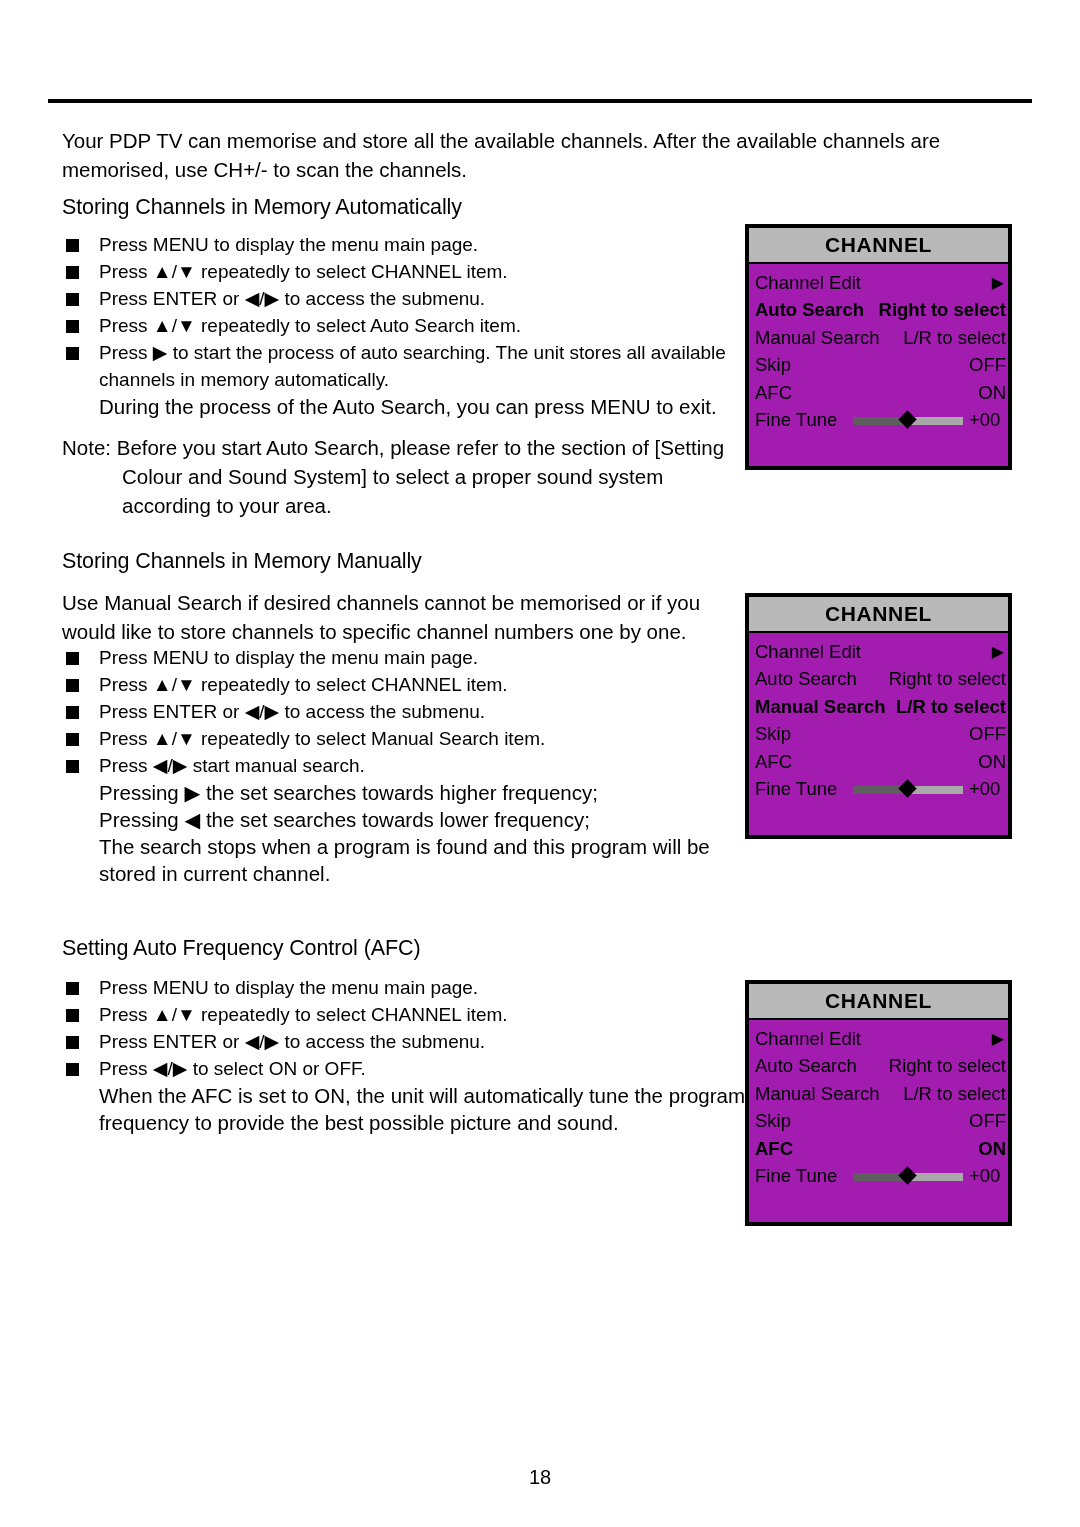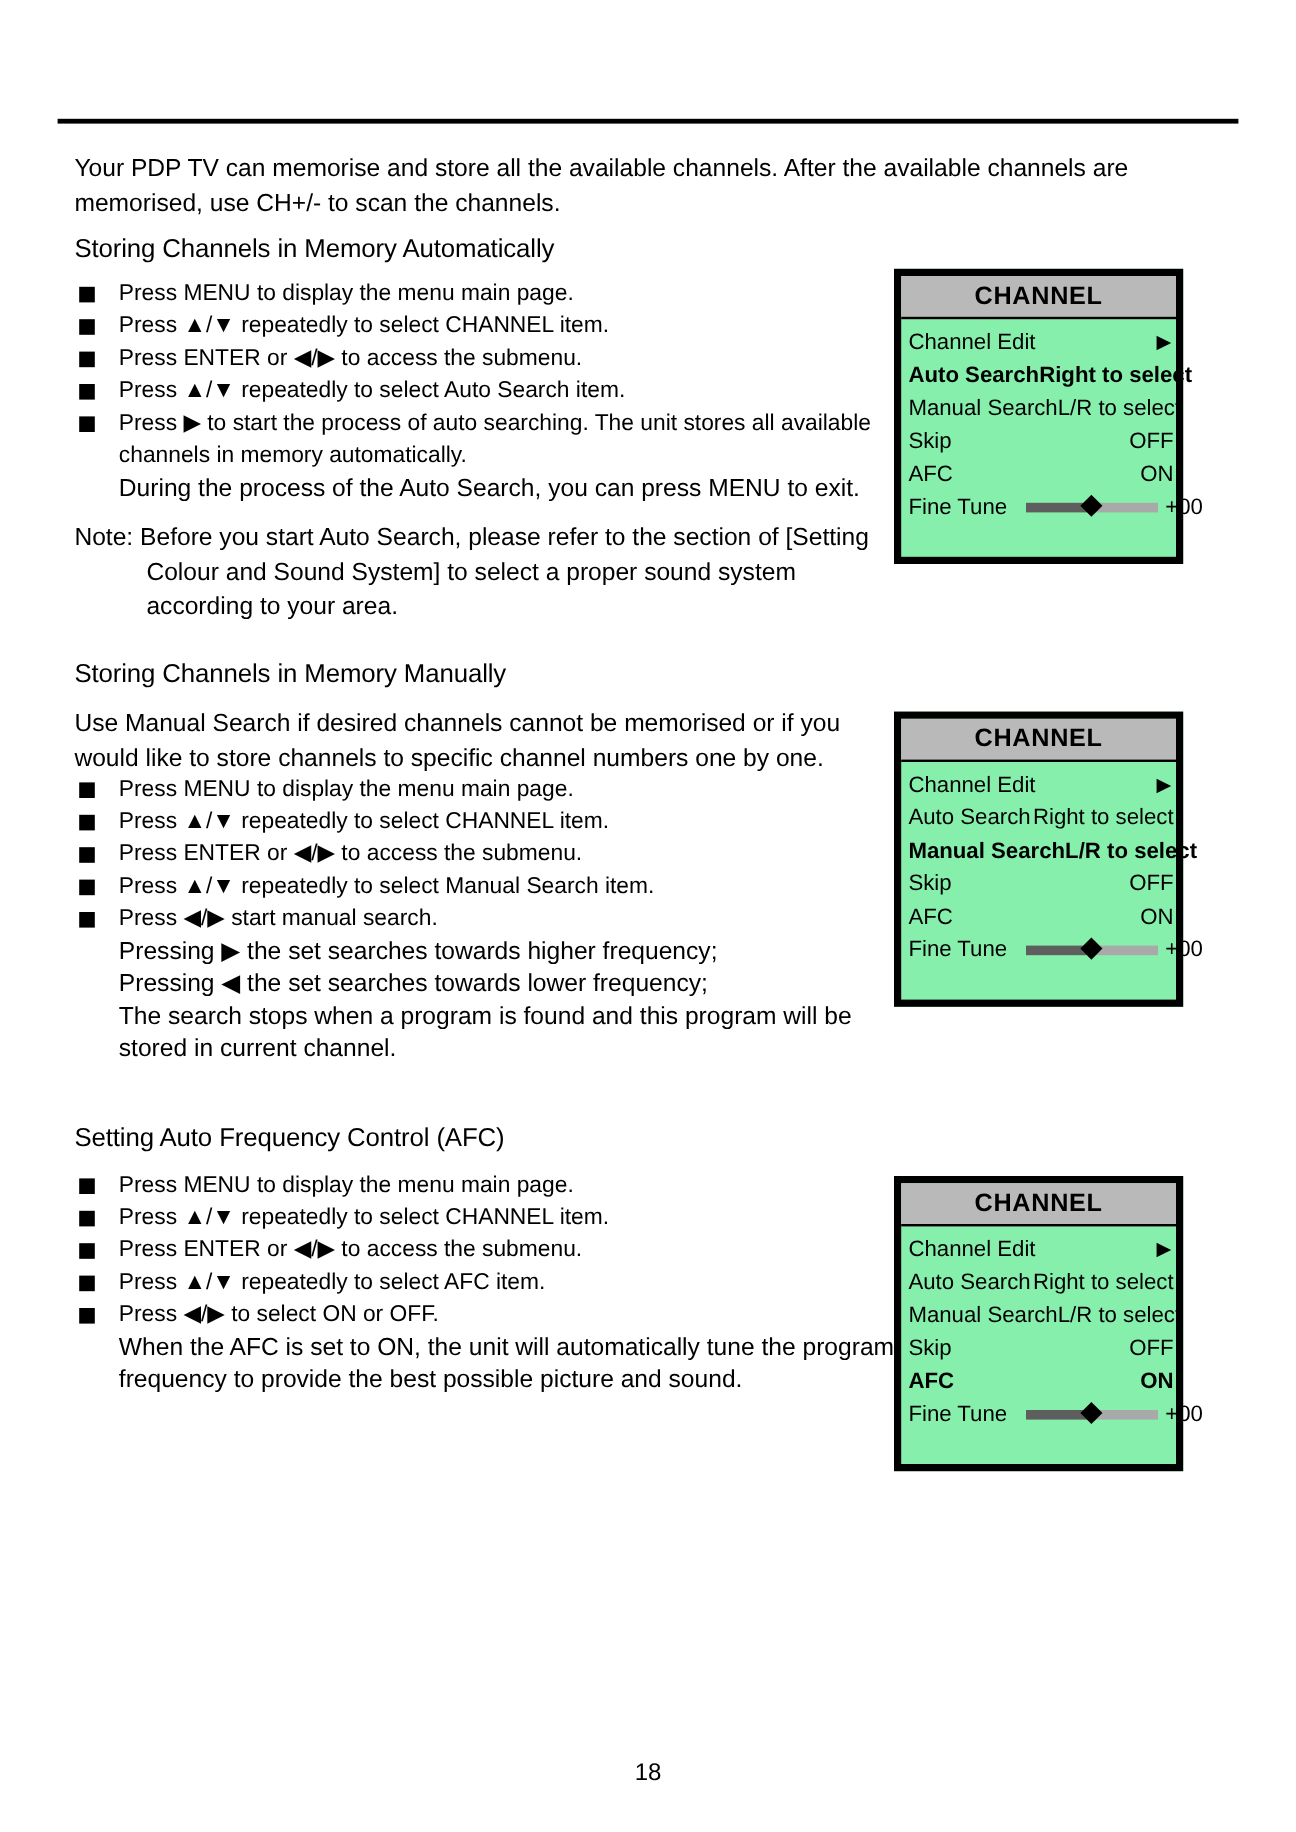--- a/index.html
+++ b/index.html
@@ -99,23 +99,23 @@
   }
   .note .note-body {
     display: block;
     padding-left: 60px;
     text-indent: -60px;
   }
 
   
   .osd {
     position: absolute;
-    width: 241px;
-    border: 6px solid #000000;
-    background: #86efac;
+    width: 267px;
+    border: 4px solid #000000;
+    background: #a21caf;
     box-sizing: border-box;
   }
   .osd-title {
     height: 34px;
     background: #b9b9b9;
     border-bottom: 2px solid #000000;
     display: flex;
     align-items: center;
     justify-content: center;
     font-size: 21px;
@@ -233,21 +233,21 @@
 
   <div class="content" style="top:936px;width:690px;">
     <h2 class="sec-head">Setting Auto Frequency Control (AFC)</h2>
   </div>
 
   <div class="content" style="top:974px;width:700px;">
     <ul class="steps">
       <li><span class="sq"></span><span>Press MENU to display the menu main page.</span></li>
       <li><span class="sq"></span><span>Press ▲/▼ repeatedly to select CHANNEL item.</span></li>
       <li><span class="sq"></span><span>Press ENTER or ◀/▶ to access the submenu.</span></li>
-      <li><span class="sq"></span><span>Press ▲/▼ repeatedly to select AFC item.</span></li>
+      <li><span class="sq"></span></li>
       <li><span class="sq"></span><span>Press ◀/▶ to select ON or OFF.</span></li>
     </ul>
     <p class="cont-line">When the AFC is set to ON, the unit will automatically tune the program frequency to provide the best possible picture and sound.</p>
   </div>
 
   <div class="osd" style="left:745px;top:224px;height:246px;">
     <div class="osd-title">CHANNEL</div>
     <div class="osd-body">
       <div class="osd-row">
         <span class="lbl">Channel Edit</span>

